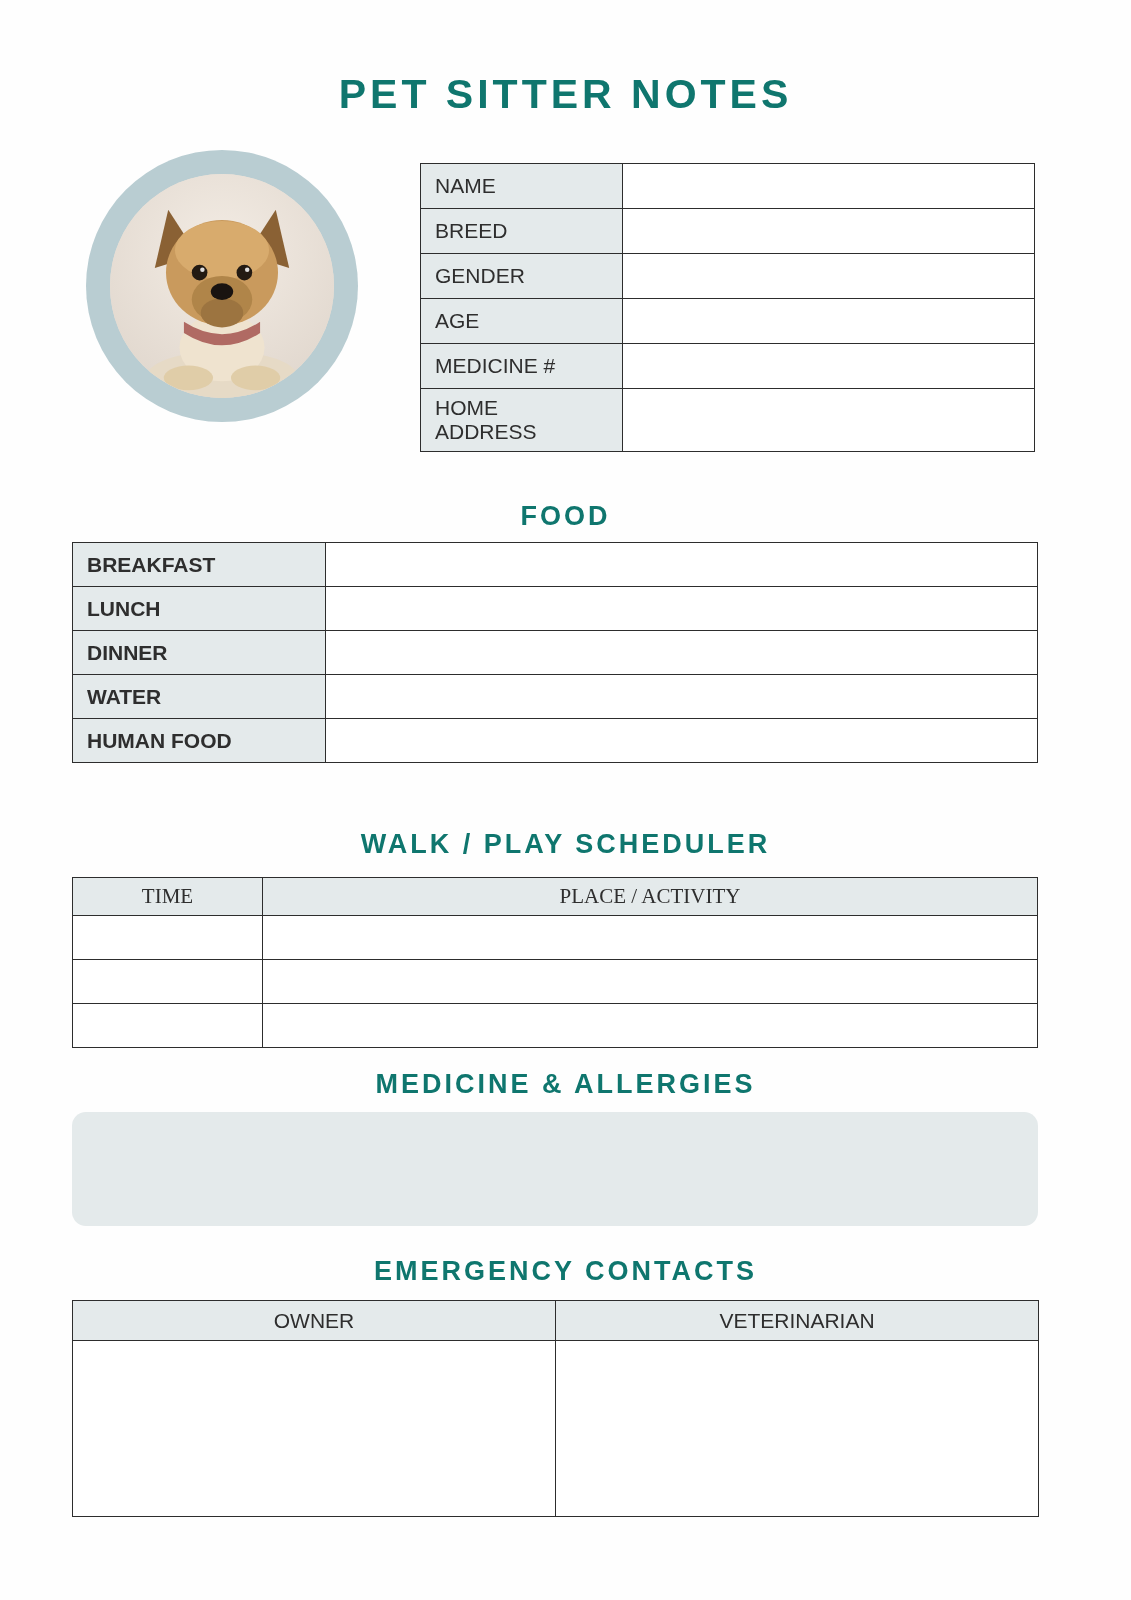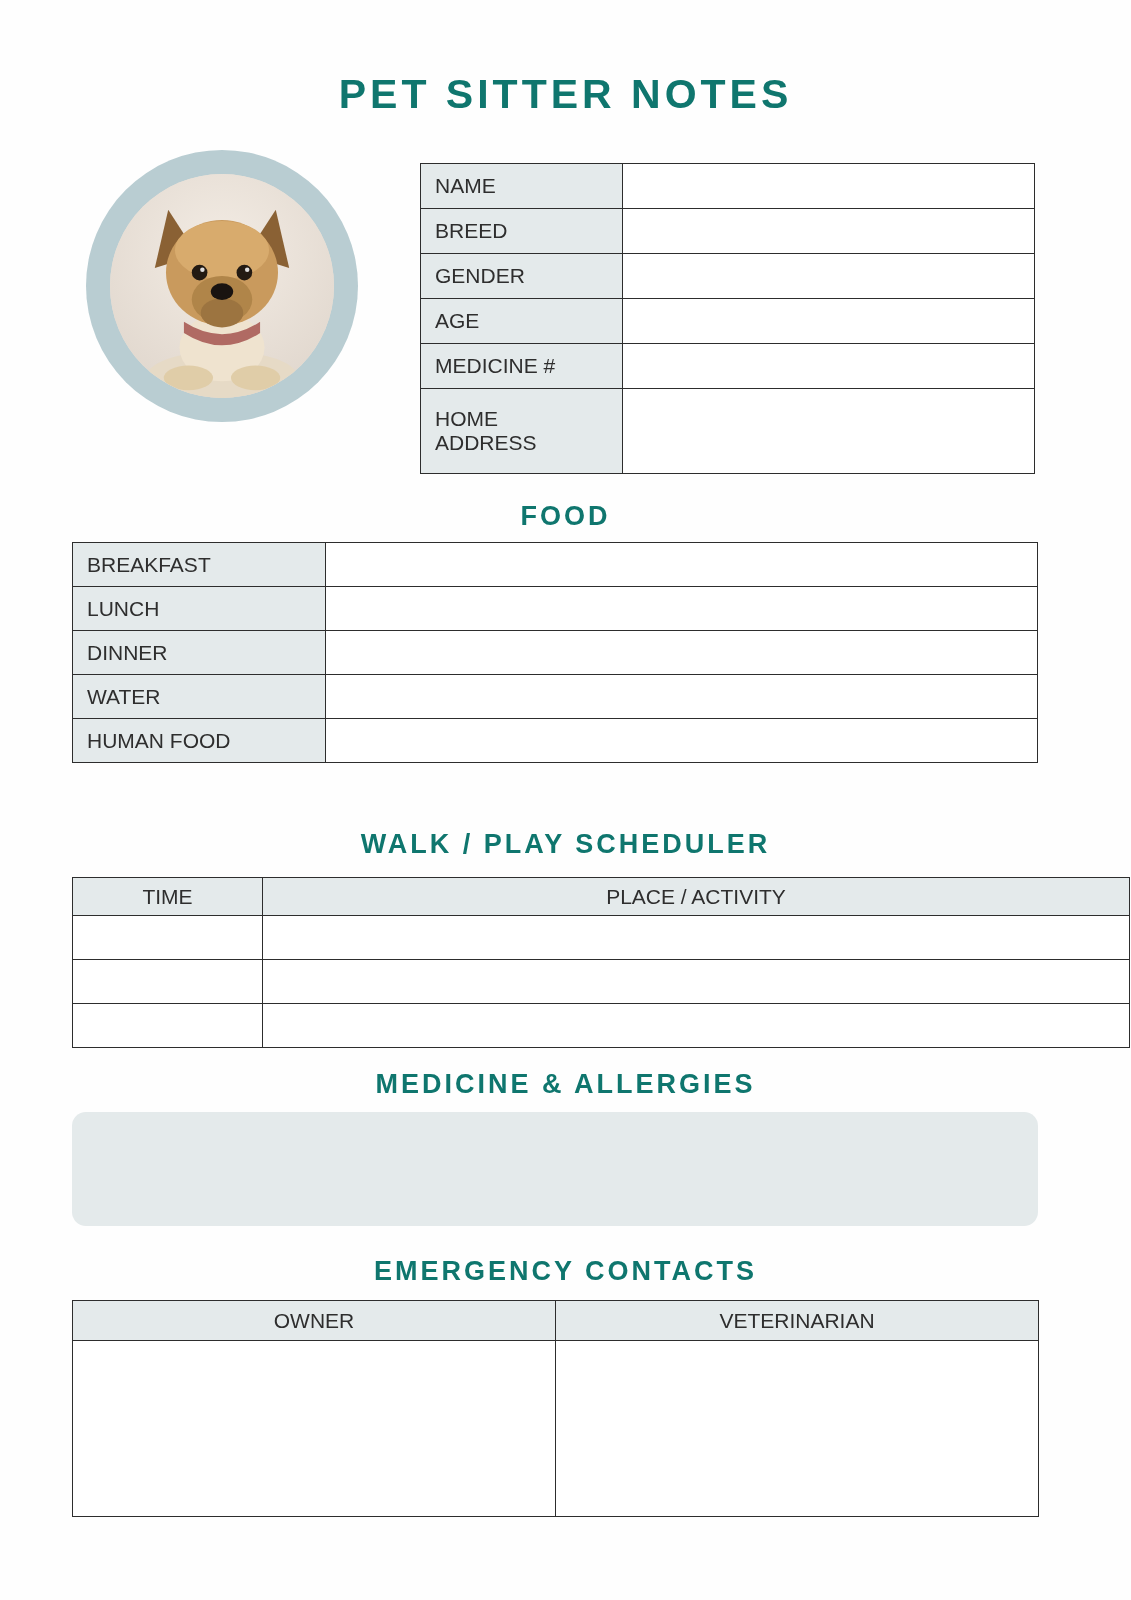--- a/index.html
+++ b/index.html
@@ -76,28 +76,28 @@
   .value-cell { background: #ffffff; padding: 4px 10px; }
   .center-head {
     background: #e4eaeb;
     text-align: center;
     padding: 6px 8px;
   }
 
   .info-table { left: 420px; top: 163px; width: 615px; }
   .info-table col.c-label { width: 202px; }
   .info-table tr td { height: 45px; }
-  .info-table tr.tall td { height: 85px; }
+  .info-table tr.tall td { height: 63px; }
 
   .food-table { left: 72px; top: 542px; width: 966px; }
   .food-table col.c-label { width: 253px; }
   .food-table tr td { height: 44px; }
-  .food-table .label-cell { padding-right: 14px; }
-
-  .walk-table { left: 72px; top: 877px; width: 1058px; }
+  .food-table .label-cell { padding-right: 14px; font-weight: bold; }
+
+  .walk-table { left: 72px; top: 877px; width: 966px; font-family: Liberation Serif, serif; }
   .walk-table col.c-time { width: 190px; }
   .walk-table tr.head th { height: 38px; }
   .walk-table tr.body td { height: 44px; }
 
   .med-box {
     position: absolute;
     left: 72px;
     top: 1112px;
     width: 966px;
     height: 114px;

